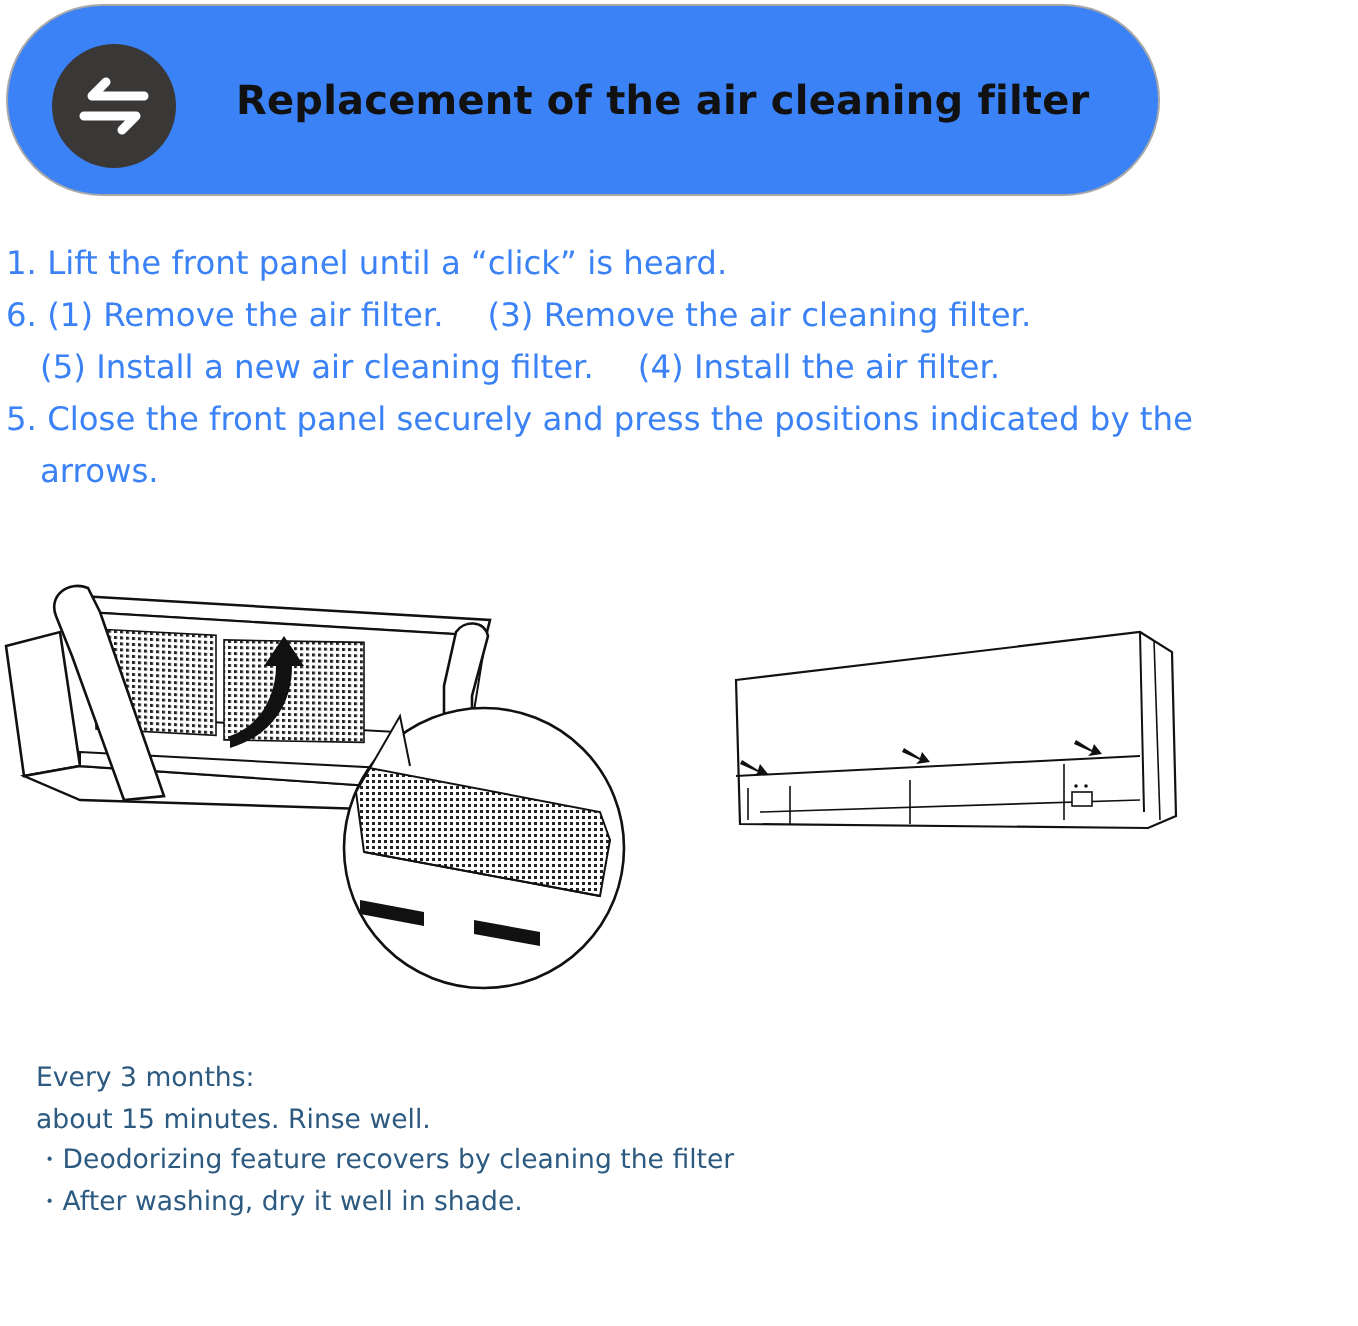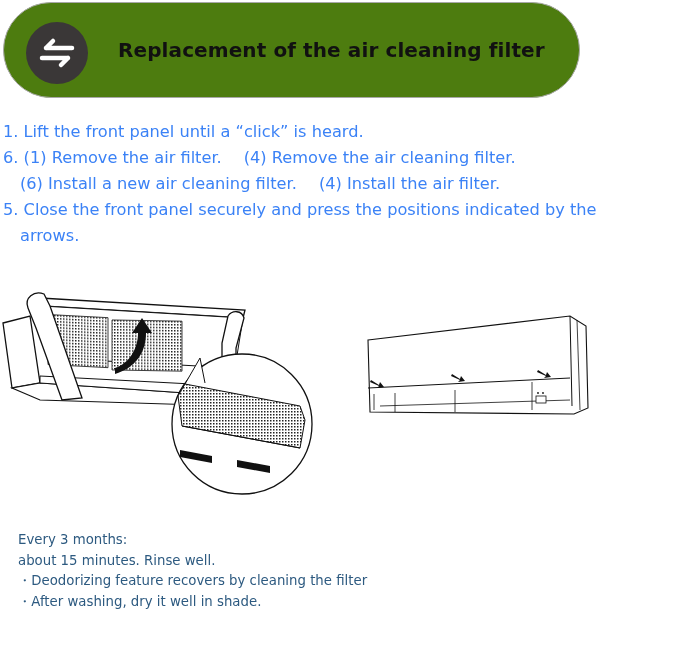--- a/index.html
+++ b/index.html
@@ -1,21 +1,21 @@
 <!DOCTYPE html>
 <html><head>
 <meta charset="utf-8">
 <style>
   * { box-sizing: border-box; margin: 0; padding: 0; }
   html, body { width: 679px; height: 663px; background: #ffffff; overflow: hidden; }
   body { position: relative; font-family: "Liberation Sans", "DejaVu Sans", sans-serif; color: #111; }
 
   .header-pill {
     position: absolute; left: 3px; top: 2px; width: 577px; height: 96px;
-    border: 1px solid #a8a8a8; border-radius: 48px; background: #4d7c0f;
+    border: 1px solid #a8a8a8; border-radius: 48px; background: #3b82f6;
   }
   .header-icon {
     position: absolute; left: 22px; top: 19px; width: 62px; height: 62px;
     border-radius: 50%; background: #3a3737;
   }
   .header-icon svg { position: absolute; left: 0; top: 0; }
   .header-title {
     position: absolute; left: 114px; top: 35px;
     font-size: 20px; font-weight: bold; color: #111; letter-spacing: 0.1px;
     font-family: "DejaVu Sans", sans-serif;
@@ -43,24 +43,24 @@
       <path d="M46 26 H20 M20 26 L27 19" stroke="#fff" stroke-width="4.5" stroke-linecap="round" fill="none"></path>
       <path d="M16 36 H42 M42 36 L35 43" stroke="#fff" stroke-width="4.5" stroke-linecap="round" fill="none"></path>
     </svg>
   </div>
   <div class="header-title">Replacement of the air cleaning filter</div>
 </div>
 
 <div class="steps">
   <div class="step">1. Lift the front panel until a “click” is heard.</div>
   <div class="step">
-    <span>6. (1) Remove the air filter.</span><span class="gap"></span><span>(4) Remove the air cleaning filter.</span>
+    <span>6. (1) Remove the air filter.</span><span class="gap"></span><span>(3) Remove the air cleaning filter.</span>
   </div>
   <div class="step indent">
-    <span>(6) Install a new air cleaning filter.</span><span class="gap"></span><span>(4) Install the air filter.</span>
+    <span>(5) Install a new air cleaning filter.</span><span class="gap"></span><span>(4) Install the air filter.</span>
   </div>
   <div class="step">5. Close the front panel securely and press the positions indicated by the</div>
   <div class="step indent">arrows.</div>
 </div>
 
 <div class="illus-left">
   <svg width="340" height="210" viewBox="0 0 340 210">
     <defs>
       <pattern id="mesh" width="3" height="3" patternUnits="userSpaceOnUse">
         <rect width="3" height="3" fill="#fff"></rect>

